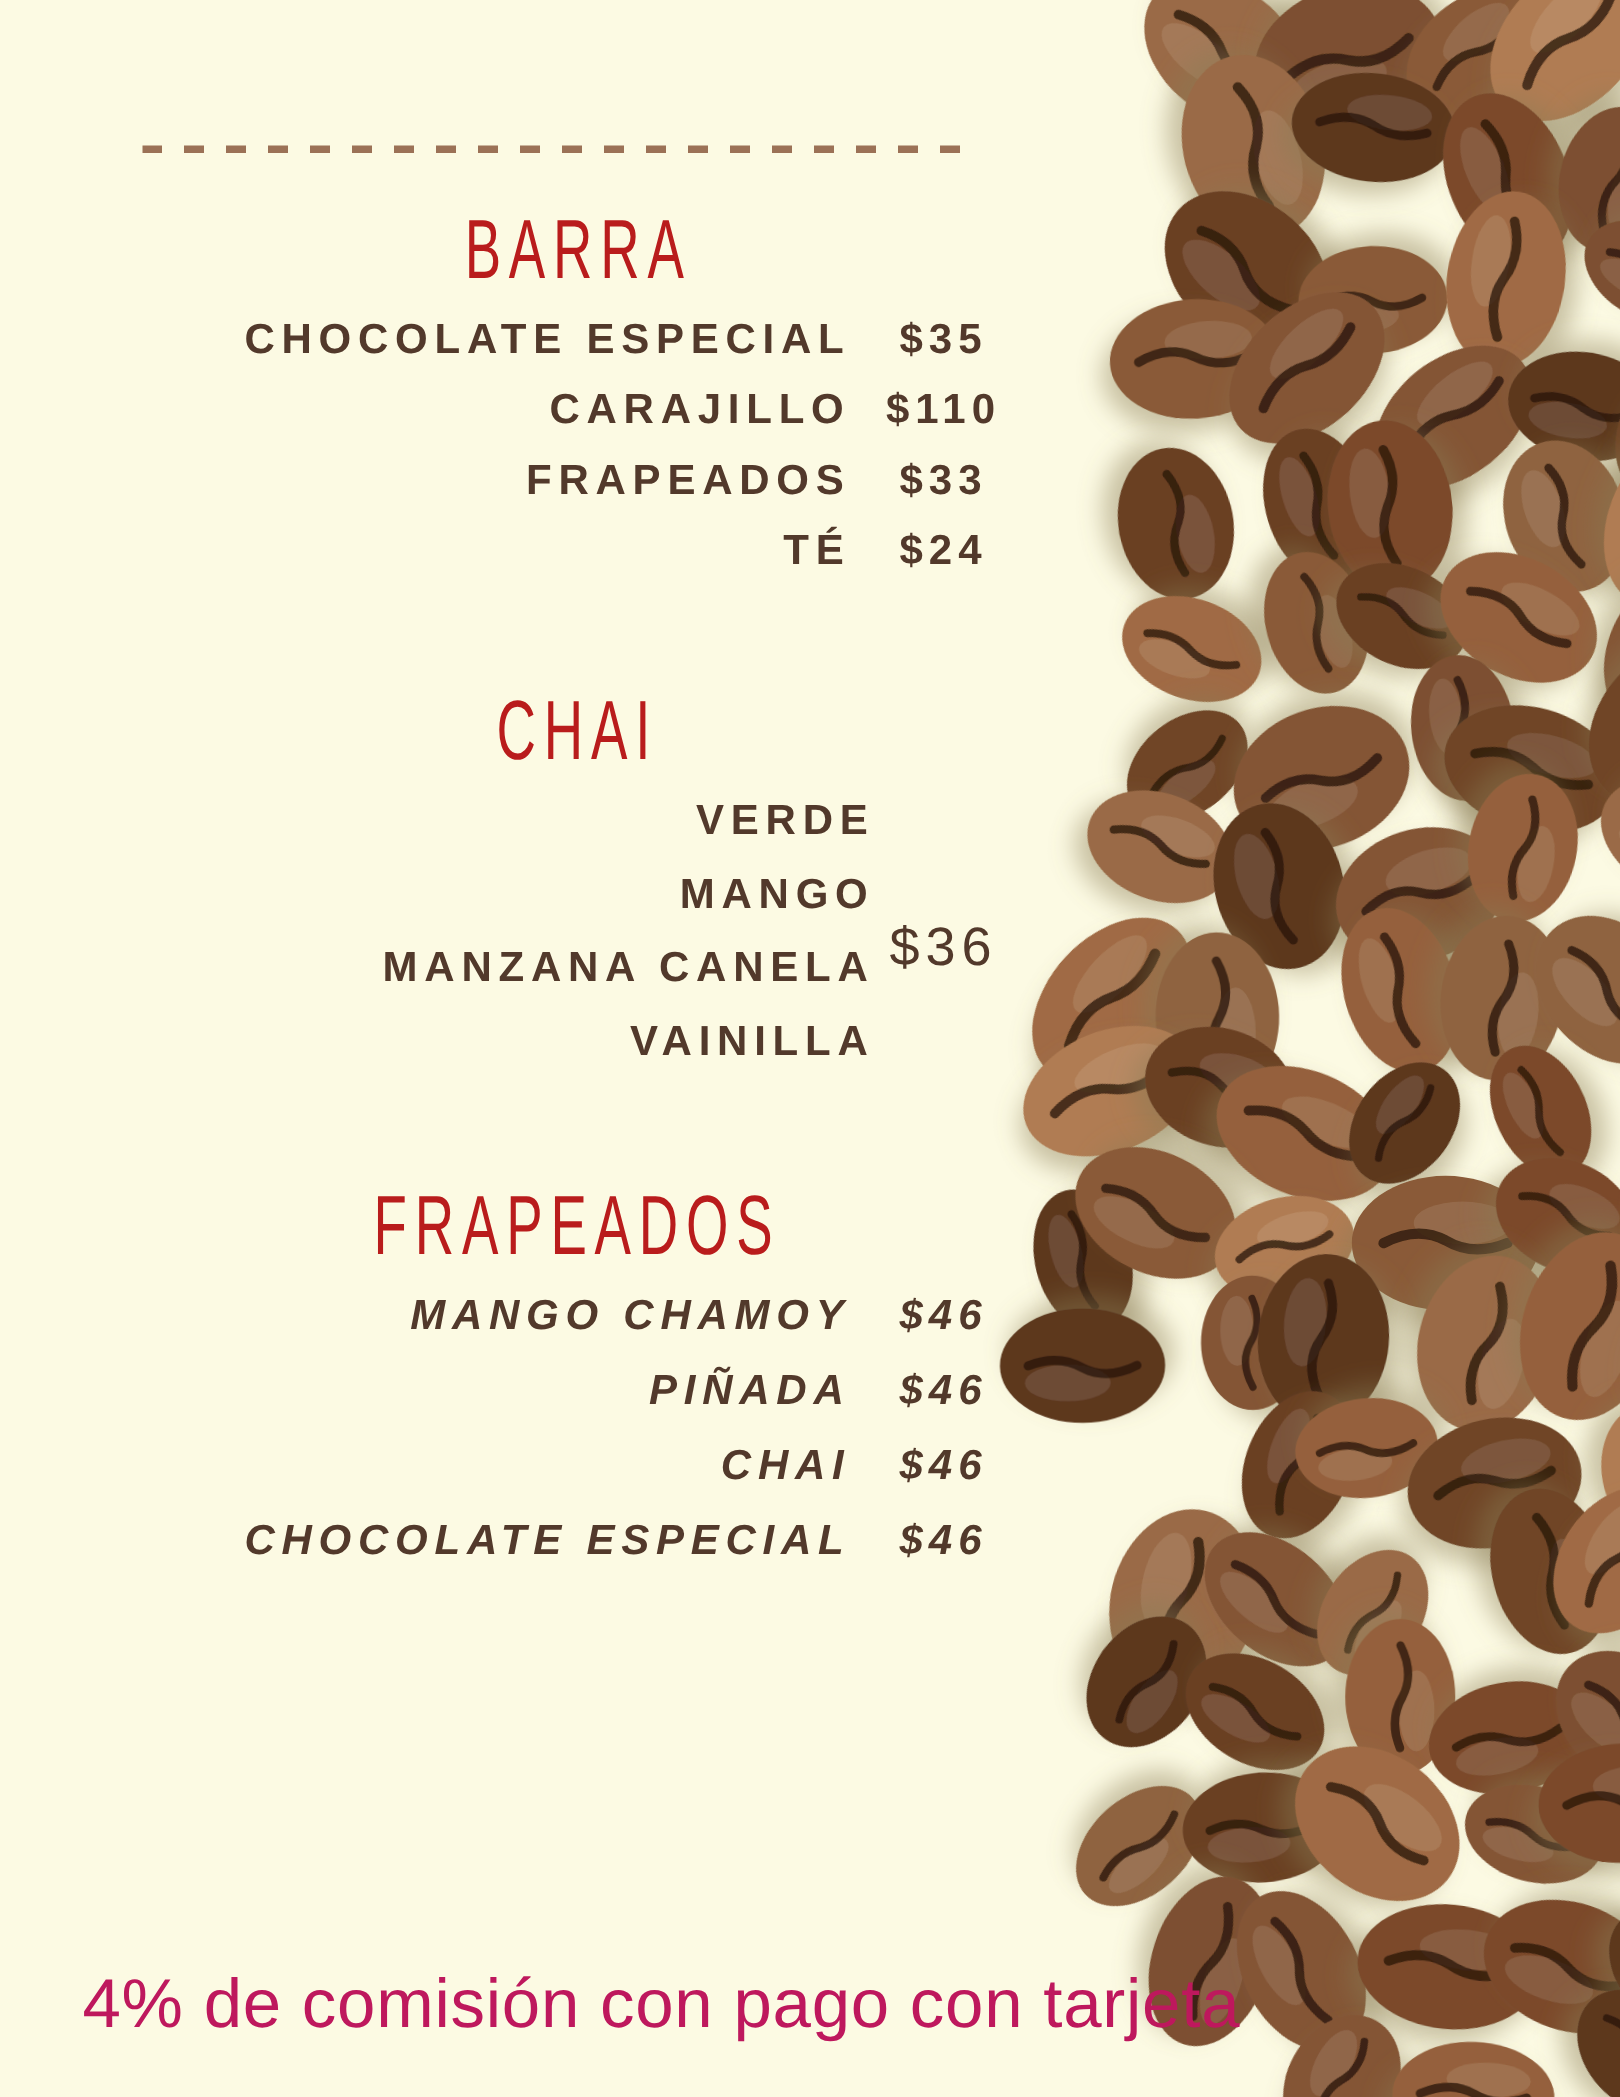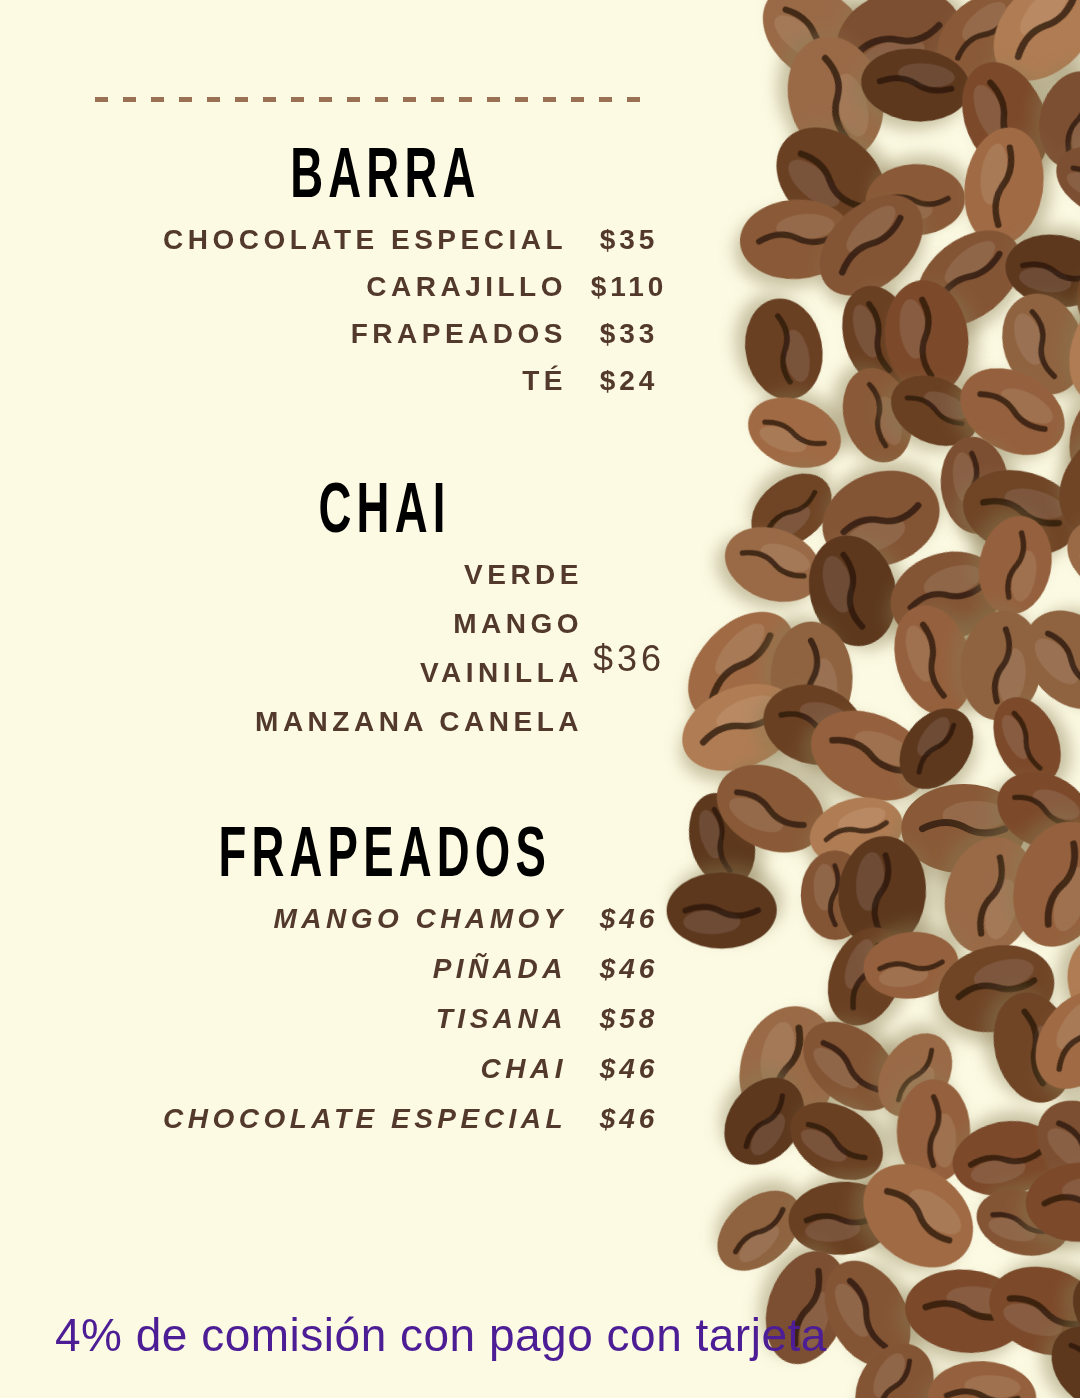--- a/index.html
+++ b/index.html
@@ -16,21 +16,21 @@
 
   
   .menu{position:absolute;left:95px;top:97px;width:580px;color:#52392b;}
   .dash-divider{
     height:5px;width:548px;margin:0 0 36px 0;
     background:repeating-linear-gradient(90deg,#9b7156 0 13px,transparent 13px 28px);
   }
   .section{margin:0;}
   .section-title{
     text-align:center;line-height:1;margin:0 0 18px 0;
-    color:#000000;font-weight:700;font-size:70px;
+    color:#b91c1c;font-weight:400;font-size:56px;
   }
   .section-title .squeeze{
     display:inline-block;transform:scaleX(0.65);transform-origin:center;
     letter-spacing:8px;white-space:nowrap;
   }
   .rows{margin:0;}
   .row{
     display:flex;justify-content:flex-end;align-items:center;
     line-height:1;margin-bottom:19px;
     font-size:28px;font-weight:700;letter-spacing:4.5px;
@@ -43,21 +43,21 @@
   .chai-price{
     width:92px;flex:none;display:flex;align-items:center;justify-content:center;
     font-size:36px;font-weight:400;letter-spacing:4px;
   }
   .sec-frape{margin-top:60px;}
   .sec-frape .rows{margin-top:18px;font-style:italic;}
   .sec-frape .row{margin-bottom:22px;}
 
   .footer-note{
     position:absolute;left:55px;top:1308px;
-    font-size:46px;font-weight:300;color:#4c1d95;letter-spacing:0.5px;
+    font-size:46px;font-weight:300;color:#be185d;letter-spacing:0.5px;
     font-stretch:condensed;
   }
 </style>
 </head>
 <body>
 
 <div class="page">
 
   <div class="beans-wrap">
     <svg id="beans" width="460" height="1398" viewBox="620 0 460 1398" xmlns="http://www.w3.org/2000/svg">
@@ -539,46 +539,42 @@
       <h2 class="section-title"><span class="squeeze">CHAI</span></h2>
       <div class="rows">
         <div class="names">
           <div class="row name-row">
             <span>VERDE</span>
           </div>
           <div class="row name-row">
             <span>MANGO</span>
           </div>
           <div class="row name-row">
-            <span>VAINILLA</span>
+            <span>MANZANA CANELA</span>
           </div>
           <div class="row name-row">
-            <span>MANZANA CANELA</span>
+            <span>VAINILLA</span>
           </div>
         </div>
         <div class="chai-price">$36</div>
       </div>
     </div>
 
     <div class="section sec-frape">
       <h2 class="section-title"><span class="squeeze">FRAPEADOS</span></h2>
       <div class="rows">
         <div class="row">
           <span>MANGO CHAMOY</span>
           <span class="price">$46</span>
         </div>
         <div class="row">
           <span>PIÑADA</span>
           <span class="price">$46</span>
         </div>
         <div class="row">
-          <span>TISANA</span>
-          <span class="price">$58</span>
-        </div>
-        <div class="row">
           <span>CHAI</span>
           <span class="price">$46</span>
         </div>
         <div class="row">
           <span>CHOCOLATE ESPECIAL</span>
           <span class="price">$46</span>
         </div>
       </div>
     </div>
 

